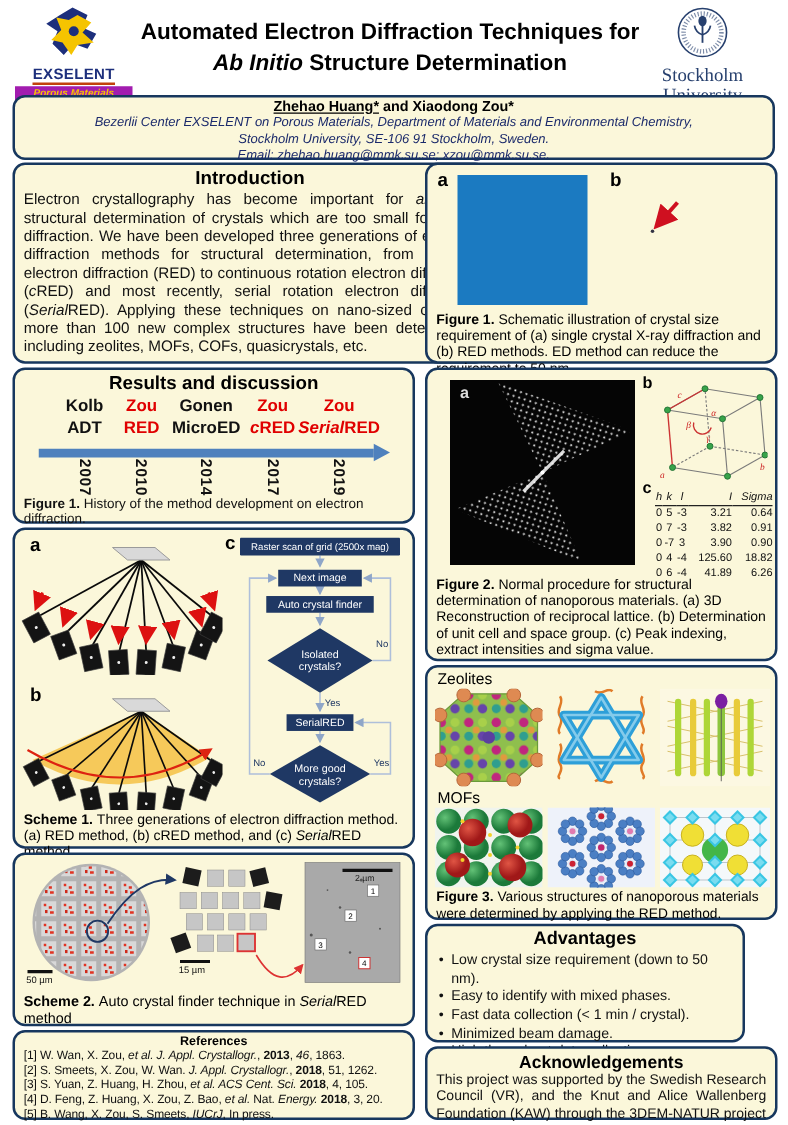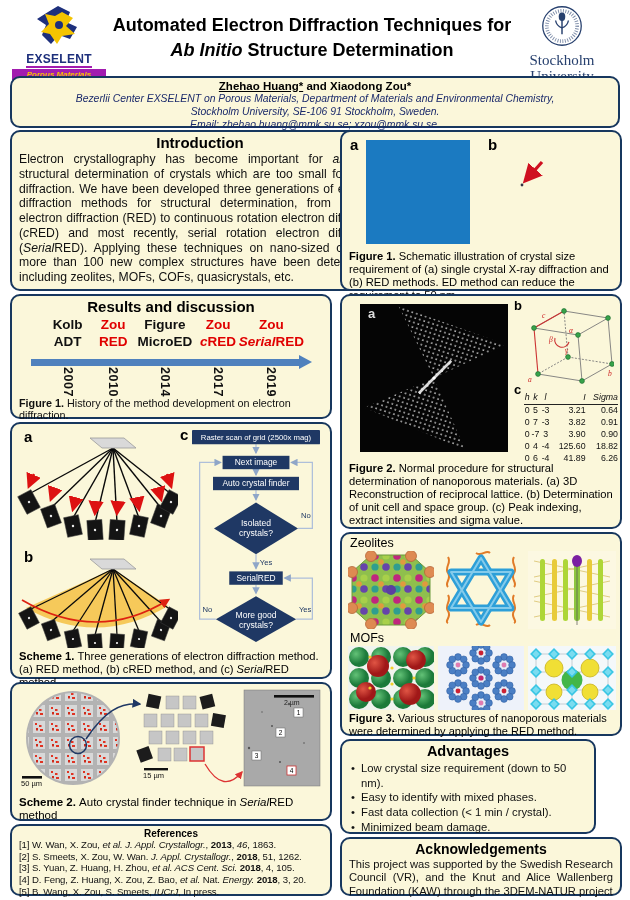--- a/index.html
+++ b/index.html
@@ -7,21 +7,21 @@
         font-family:"Liberation Sans",sans-serif;overflow:hidden;color:#111;}
   .panel{position:absolute;background:#FBF7DA;border:2px solid #17375E;
          border-radius:10px;box-sizing:border-box;padding:2px 7px;}
   .panel h2{margin:0;text-align:center;font-size:15px;font-weight:bold;color:#000;}
   .seg-i{font-style:italic;}
   .seg-b{font-weight:bold;}
   .seg-u{text-decoration:underline;}
   
   #exselent-logo{position:absolute;left:12px;top:5px;width:94px;text-align:center;}
   .ex-name{display:inline-block;color:#1d2f7c;font-weight:bold;font-size:12px;
-           border-bottom:2px solid #a21caf;line-height:1.1;letter-spacing:.3px;}
+           border-bottom:2px solid #c2410c;line-height:1.1;letter-spacing:.3px;}
   .ex-tag{background:#a21caf;color:#f5c400;font-style:italic;font-size:8px;
           padding:1px 2px;margin-top:1px;font-weight:bold;}
   #poster-title{position:absolute;left:112px;top:13px;width:400px;text-align:center;
                 font-size:18px;font-weight:bold;line-height:1.4;color:#000;}
   #su-logo{position:absolute;left:503px;top:4px;width:118px;text-align:center;color:#27406e;}
   .su-name{font-family:"Liberation Serif",serif;font-size:15px;line-height:1.0;margin-top:1px;}
   
   #author-box{left:10px;top:76px;width:610px;height:52px;text-align:center;padding-top:2px;}
   .auth-names{font-size:11.5px;font-weight:bold;color:#000;}
   .auth-affil{font-size:10.4px;font-style:italic;color:#1b2a6b;line-height:1.25;}
@@ -109,21 +109,21 @@
   <div class="panel" id="intro-box">
     <h2>Introduction</h2>
     <div class="body-text"><span>Electron crystallography has become important for </span><span class="seg-i">ab initio</span><span> structural determination of crystals which are too small for X-ray diffraction. We have been developed three generations of electron diffraction methods for structural determination, from rotation electron diffraction (RED) to continuous rotation electron diffraction (</span><span class="seg-i">c</span><span>RED) and most recently, serial rotation electron diffraction (</span><span class="seg-i">Serial</span><span>RED). Applying these techniques on nano-sized crystals, more than 100 new complex structures have been determined, including zeolites, MOFs, COFs, quasicrystals, etc.</span></div>
   </div>
 
   <div class="panel" id="results-box">
     <h2>Results and discussion</h2>
     <div class="tl">
       <span class="tl-name" style="left:16%">Kolb</span>
       <span class="tl-name red" style="left:31%">Zou</span>
-      <span class="tl-name" style="left:48%">Figure</span>
+      <span class="tl-name" style="left:48%">Gonen</span>
       <span class="tl-name red" style="left:65.5%">Zou</span>
       <span class="tl-name red" style="left:83%">Zou</span>
       <span class="tl-method" style="left:16%"><span>ADT</span></span>
       <span class="tl-method red" style="left:31%"><span>RED</span></span>
       <span class="tl-method" style="left:48%"><span>MicroED</span></span>
       <span class="tl-method red" style="left:65.5%"><span class="seg-i">c</span><span>RED</span></span>
       <span class="tl-method red" style="left:83%"><span class="seg-i">Serial</span><span>RED</span></span>
       <div class="tl-arrow"></div>
       <span class="tl-year" style="left:16%">2007</span>
       <span class="tl-year" style="left:31%">2010</span>

